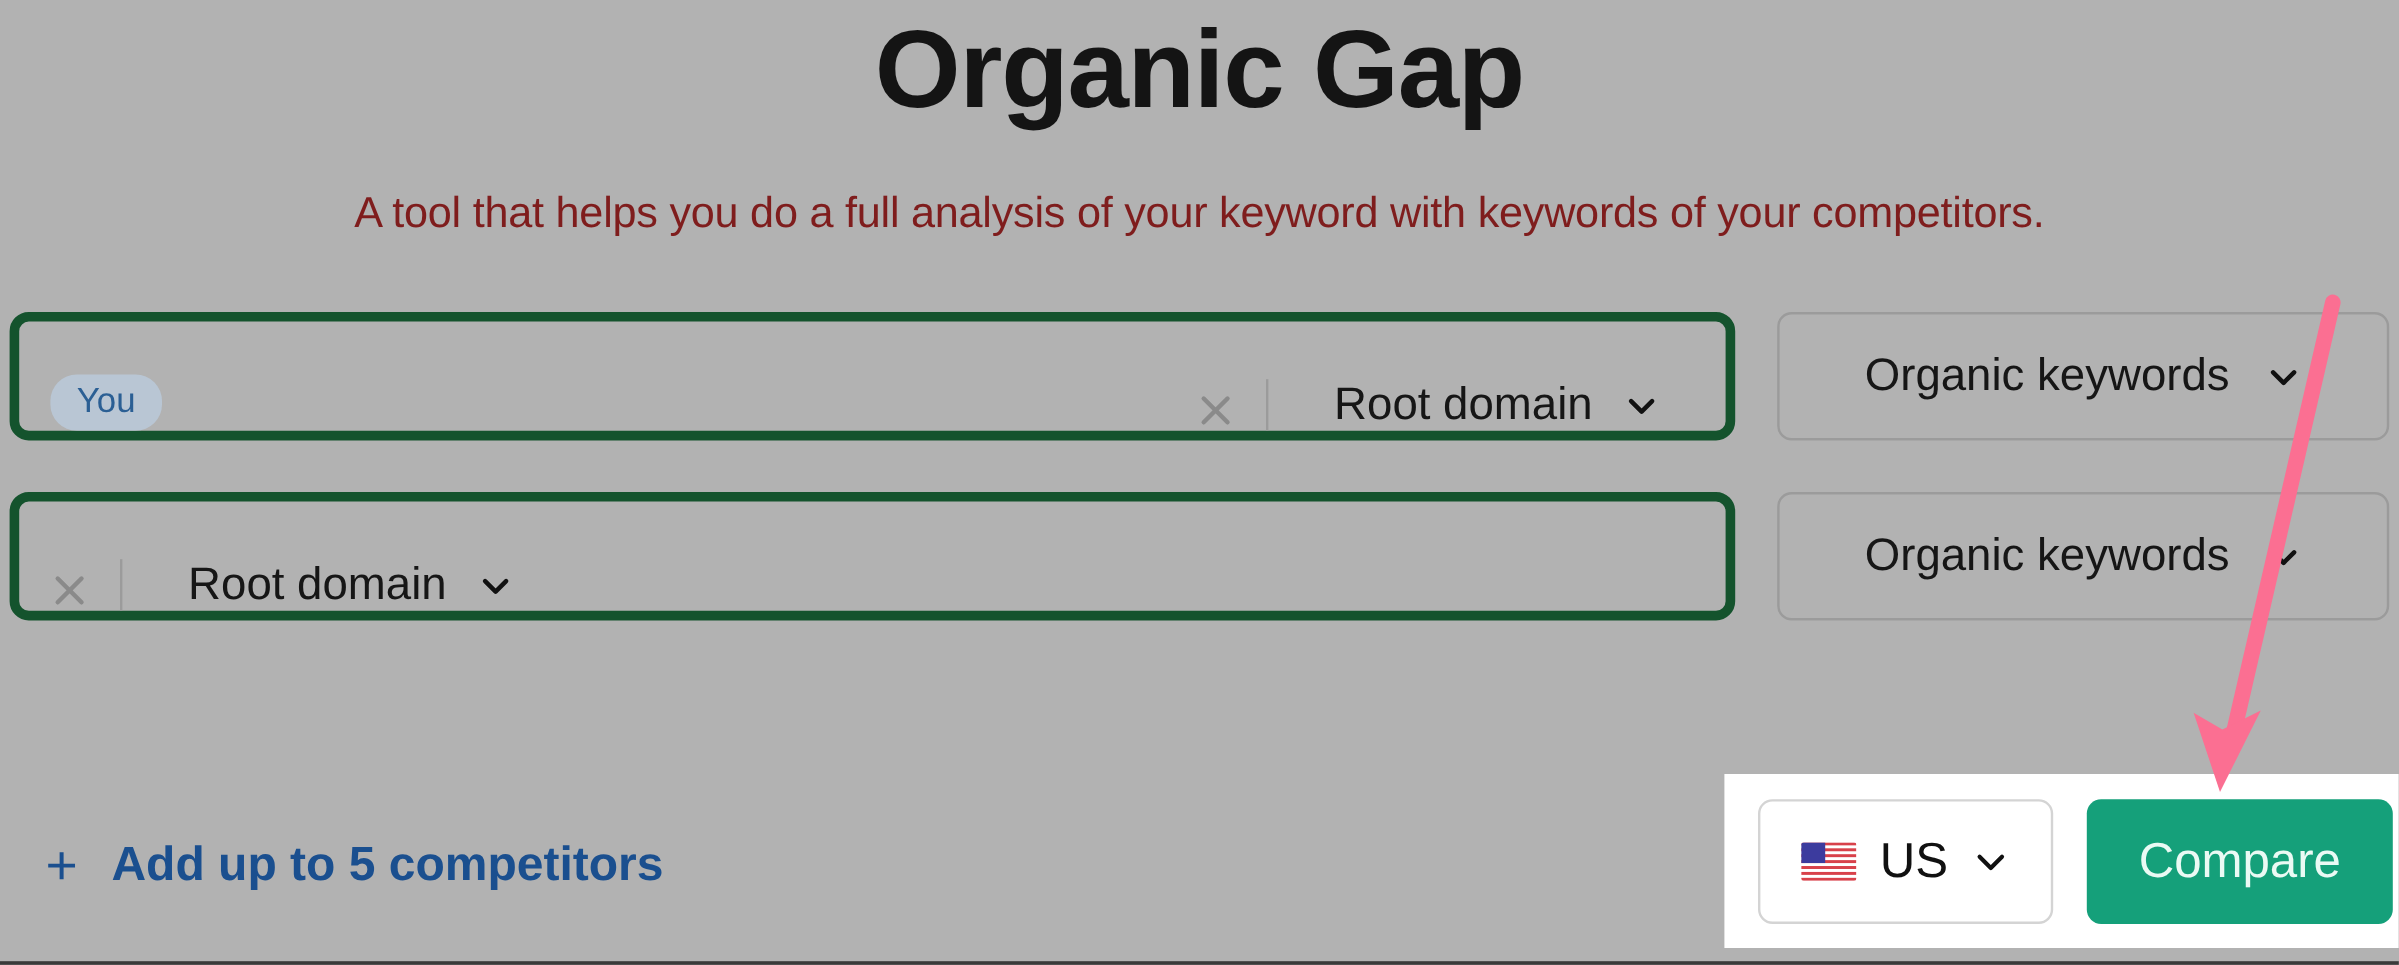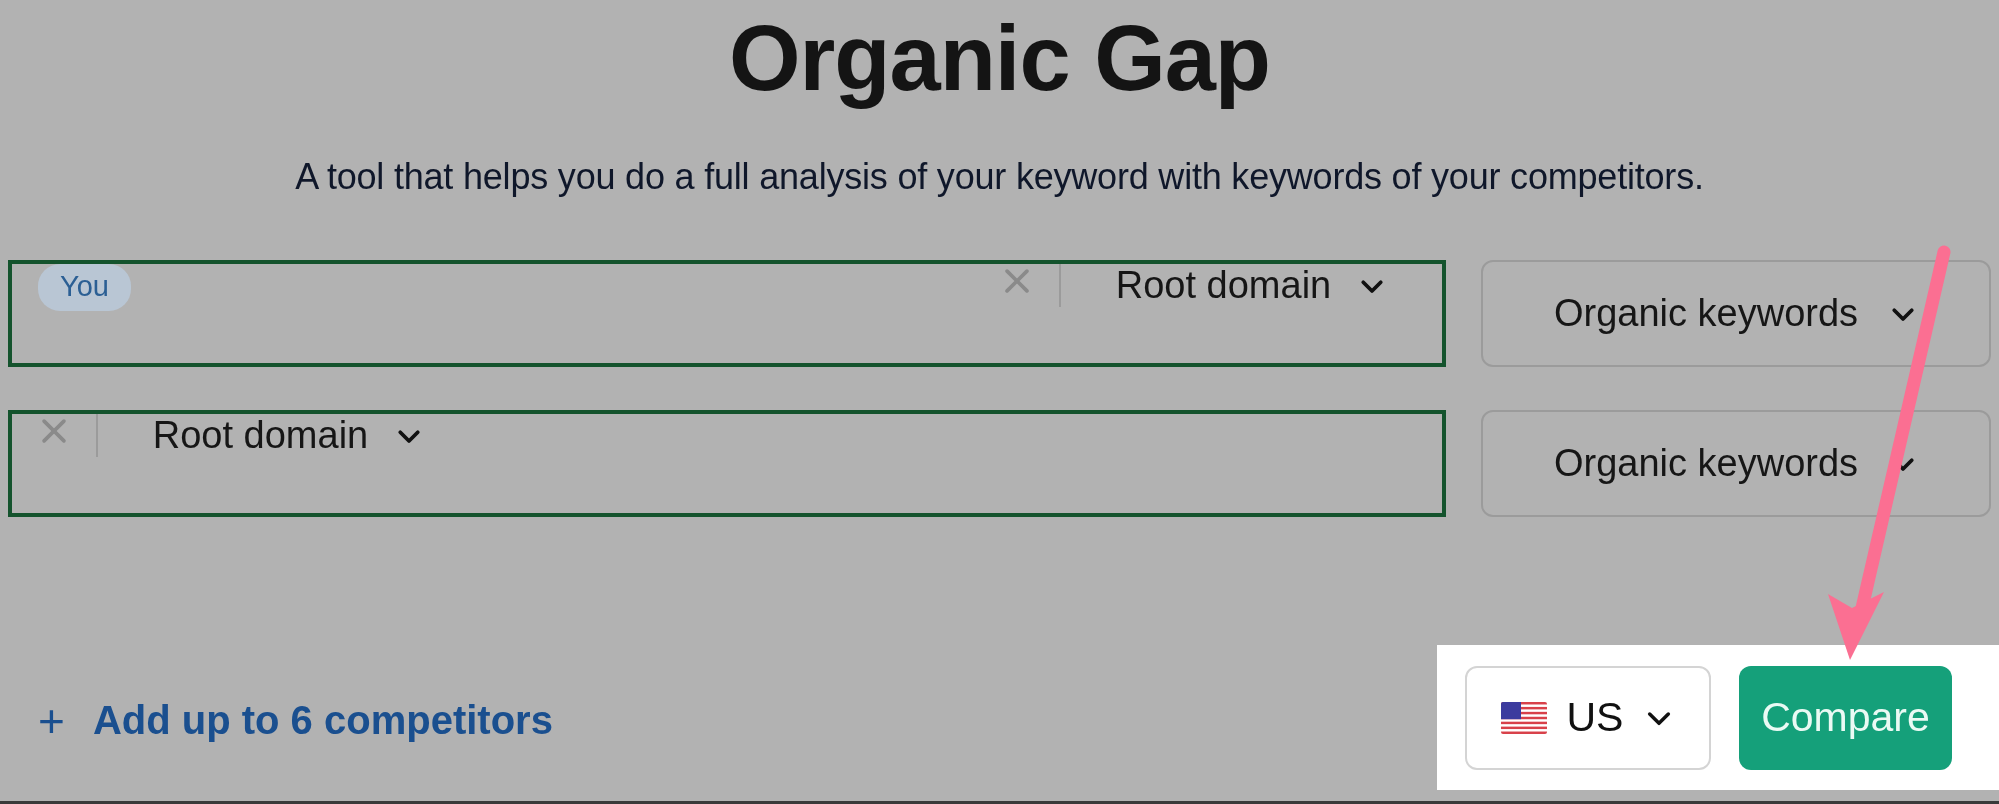--- a/index.html
+++ b/index.html
@@ -25,46 +25,46 @@
     color: #141414;
     letter-spacing: -1px;
     line-height: 1;
     padding-top: 12px;
   }
 
   .page-subtitle {
     text-align: center;
     font-size: 36px;
     font-weight: 400;
-    color: #0f172a;
+    color: #7f1d1d;
     margin-top: 52px;
     letter-spacing: -0.2px;
   }
 
   
   .rows-area {
     margin-top: 62px;
     padding: 0 8px;
   }
 
   .domain-row {
     display: flex;
     align-items: stretch;
     height: 107px;
     margin-bottom: 43px;
   }
 
   
   .input-group {
     display: flex;
-    align-items: flex-start;
+    align-items: flex-end;
     flex: 1 1 auto;
     max-width: 1456px;
-    border: 4px solid #14532d;
-    border-radius: 0;
+    border: 8px solid #14532d;
+    border-radius: 16px;
     background: transparent;
     overflow: hidden;
   }
 
   .domain-field {
     flex: 1 1 auto;
     display: flex;
     align-items: center;
     gap: 18px;
     padding: 0 26px 0 26px;
@@ -199,21 +199,21 @@
   .flag-icon {
     width: 46px;
     height: 32px;
     flex: 0 0 auto;
     display: block;
     border-radius: 2px;
   }
 
   .compare-btn {
     flex: 0 0 auto;
-    width: 213px;
+    width: 255px;
     height: 104px;
     background: #15a07a;
     color: #eafaf4;
     border: none;
     border-radius: 12px;
     font-family: "Liberation Sans", sans-serif;
     font-size: 41px;
     font-weight: 400;
     display: flex;
     align-items: center;
@@ -286,21 +286,21 @@
           <polyline points="5,9 12,16 19,9"></polyline>
         </svg>
     </div>
   </div>
 
 </div>
 
 <div class="footer-area">
   <div class="add-competitors">
     <span class="plus-icon">+</span>
-    <span>Add up to 6 competitors</span>
+    <span>Add up to 5 competitors</span>
   </div>
 </div>
 
 <div class="highlight-box">
   <div class="country-select">
     <svg class="flag-icon" viewBox="0 0 46 32">
       <rect width="46" height="32" fill="#ffffff"></rect>
       <g fill="#d8414a">
         <rect y="0" width="46" height="2.46"></rect>
         <rect y="4.92" width="46" height="2.46"></rect>

